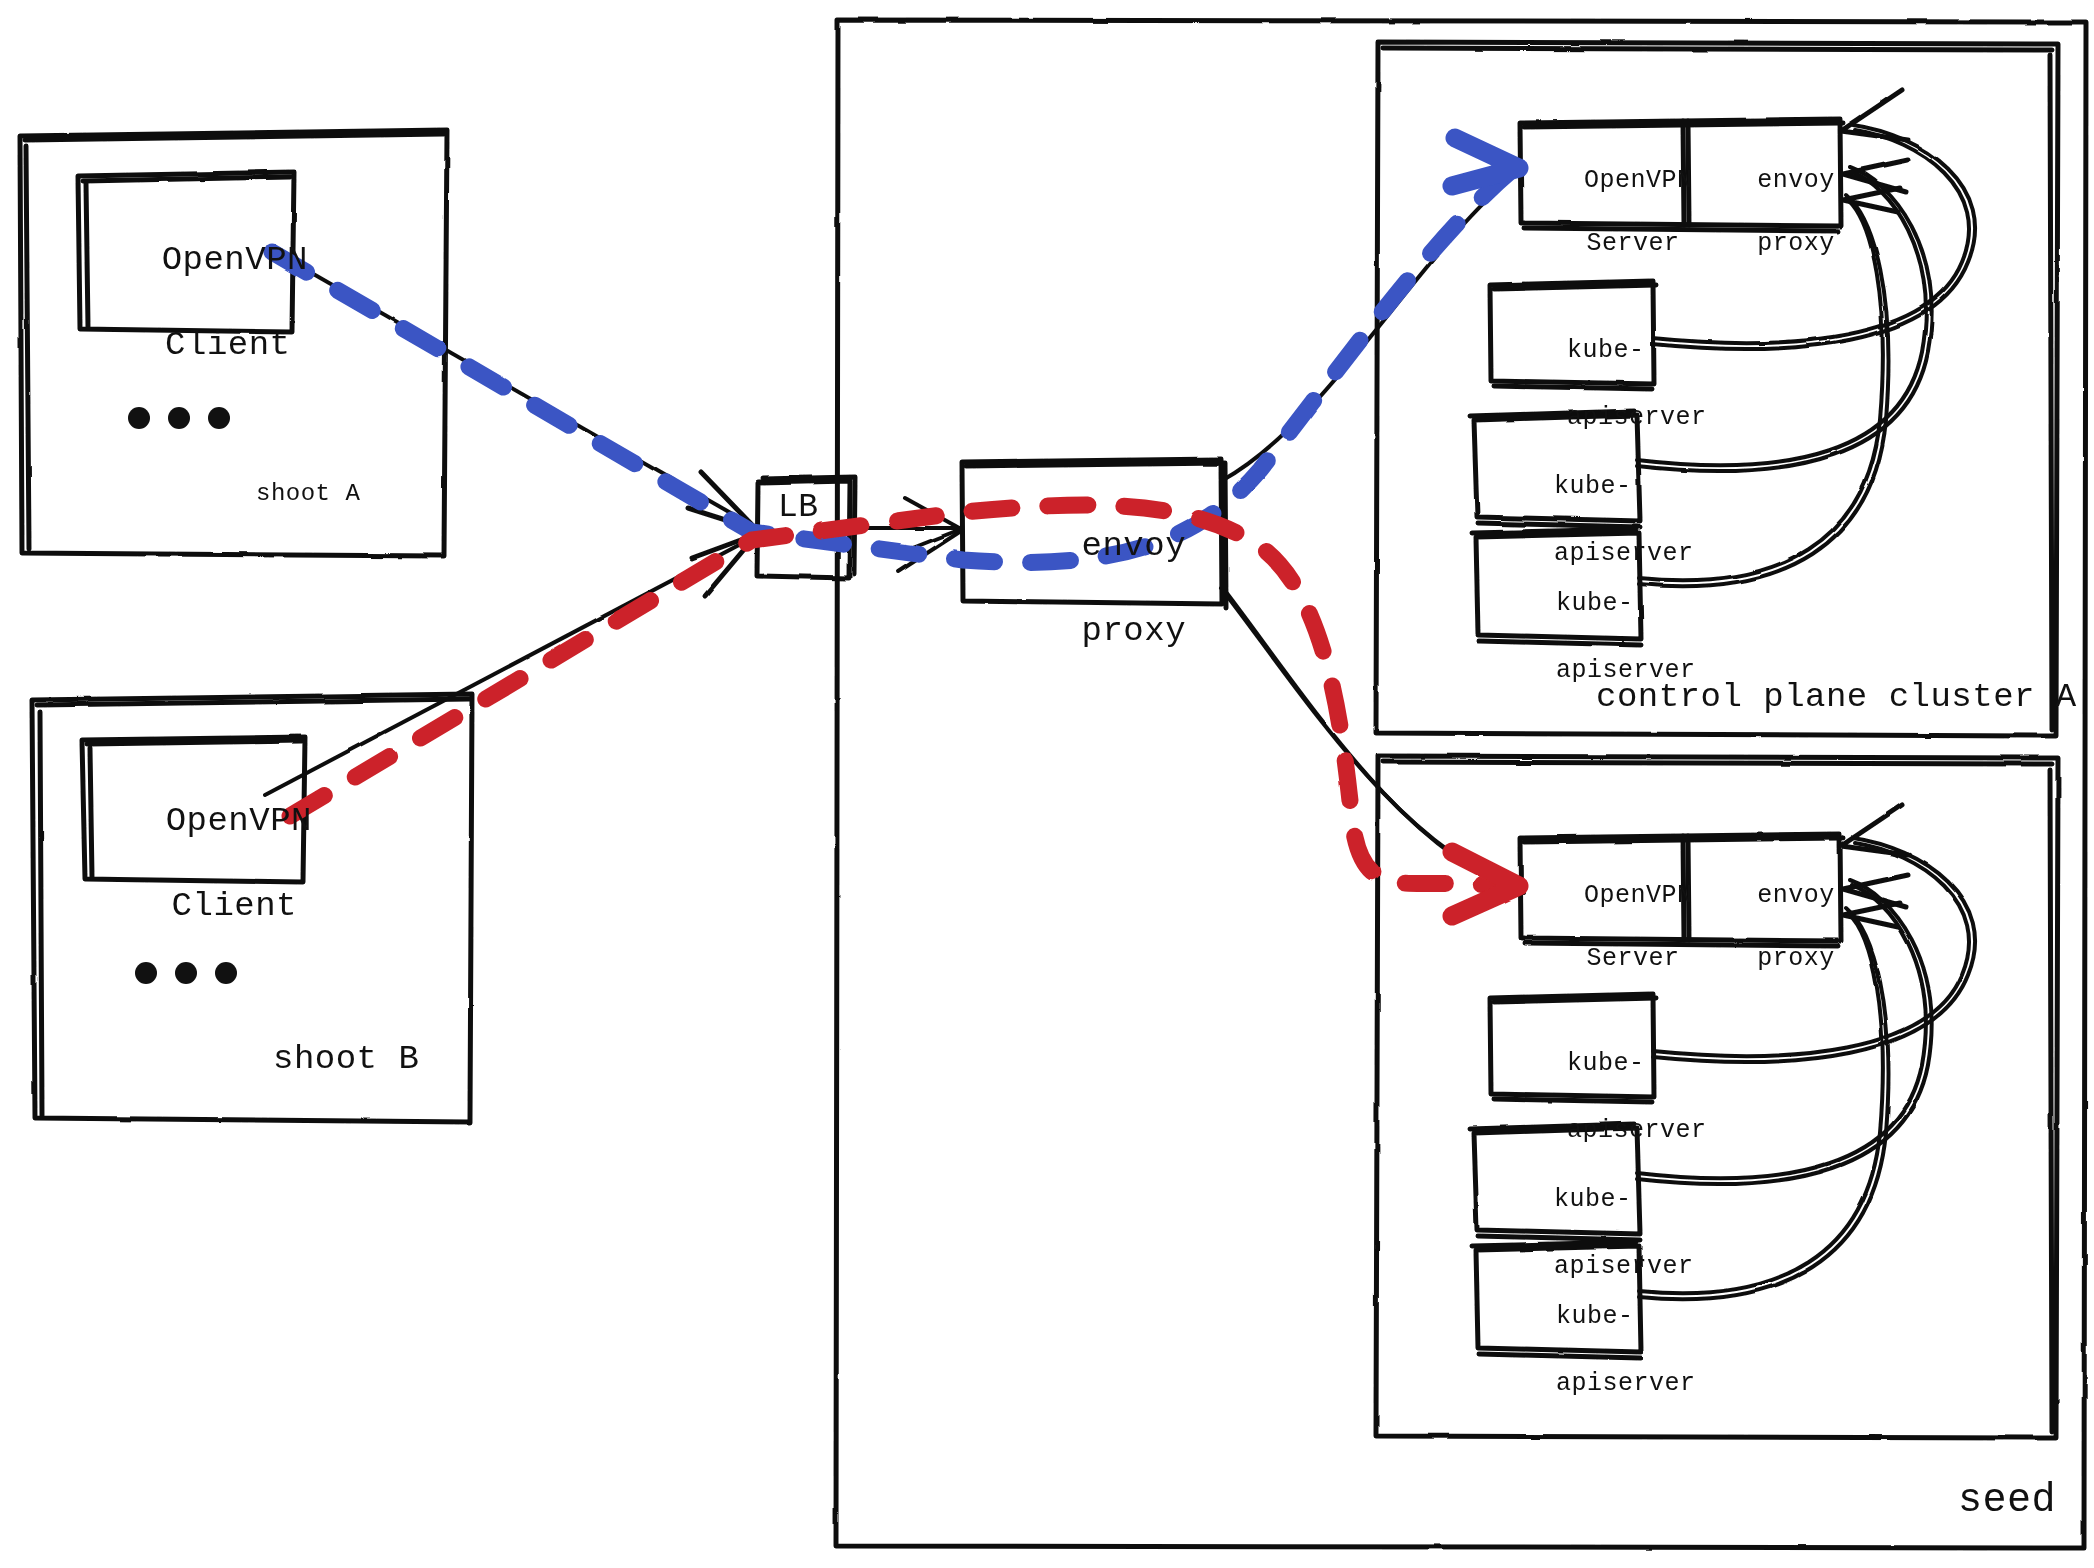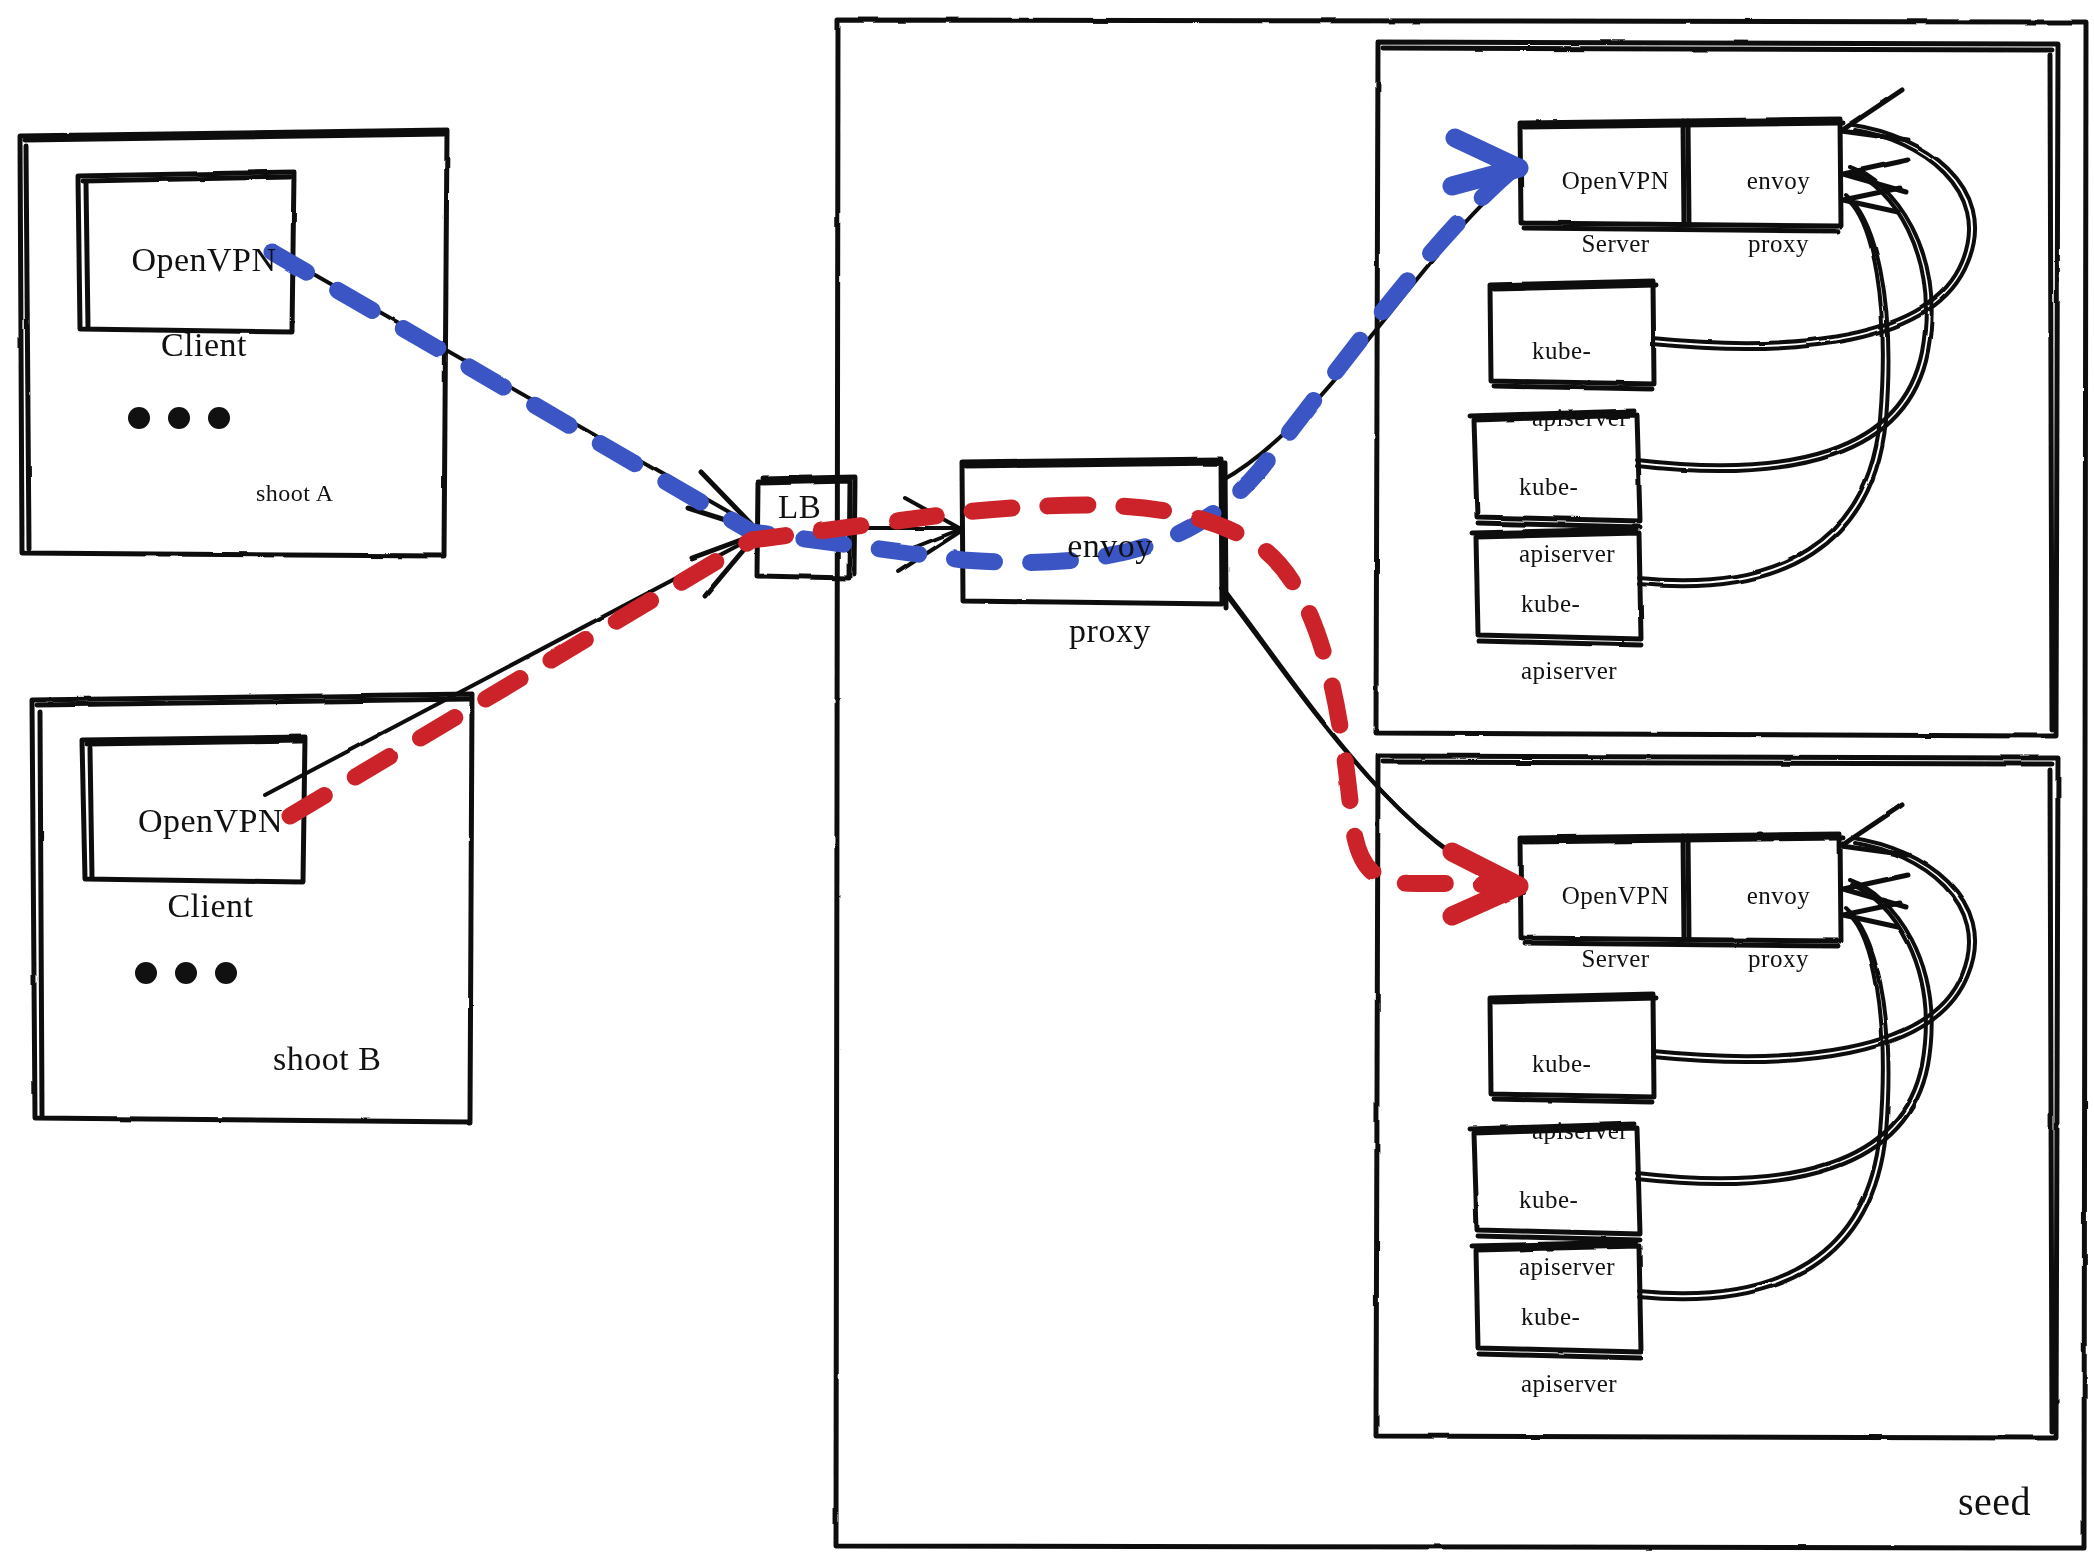--- a/index.html
+++ b/index.html
@@ -1,19 +1,19 @@
 <!DOCTYPE html>
 <html><head>
 <meta charset="utf-8">
 <style>
   html,body{margin:0;padding:0;background:#fff;}
   body{font-family:"DejaVu Sans",sans-serif;}
   #stage{position:relative;width:2094px;height:1568px;background:#ffffff;overflow:hidden;}
   #stage svg{position:absolute;left:0;top:0;width:2094px;height:1568px;}
-  .lbl{position:absolute;white-space:pre;color:#111;font-family:Liberation Serif, serif;letter-spacing:.5px;}
+  .lbl{position:absolute;white-space:pre;color:#111;font-family:Liberation Mono, monospace;letter-spacing:.5px;}
   .boxlbl{text-align:center;line-height:1.25;}
   .dots{position:absolute;display:flex;gap:18px;}
   .dots i{display:block;width:22px;height:22px;border-radius:50%;background:#111;}
 </style>
 </head>
 <body>
 
 <div id="stage">
 
   <svg viewBox="0 0 2094 1568" xmlns="http://www.w3.org/2000/svg">
@@ -241,20 +241,21 @@
   </div>
   <div class="lbl" style="left:1492px;top:436px;font-size:25px;line-height:1.35;">
     <span>kube-</span><br>
     <span>apiserver</span>
   </div>
   <div class="lbl" style="left:1494px;top:553px;font-size:25px;line-height:1.35;">
     <span>kube-</span><br>
     <span>apiserver</span>
   </div>
 
+  <div class="lbl" style="left:1596px;top:678px;font-size:34px;">control plane cluster A</div>
 
   <div class="lbl boxlbl" style="left:1522px;top:849px;width:160px;font-size:25px;">
     <span>OpenVPN</span><br>
     <span>Server</span>
   </div>
   <div class="lbl boxlbl" style="left:1690px;top:849px;width:150px;font-size:25px;">
     <span>envoy</span><br>
     <span>proxy</span>
   </div>
 

